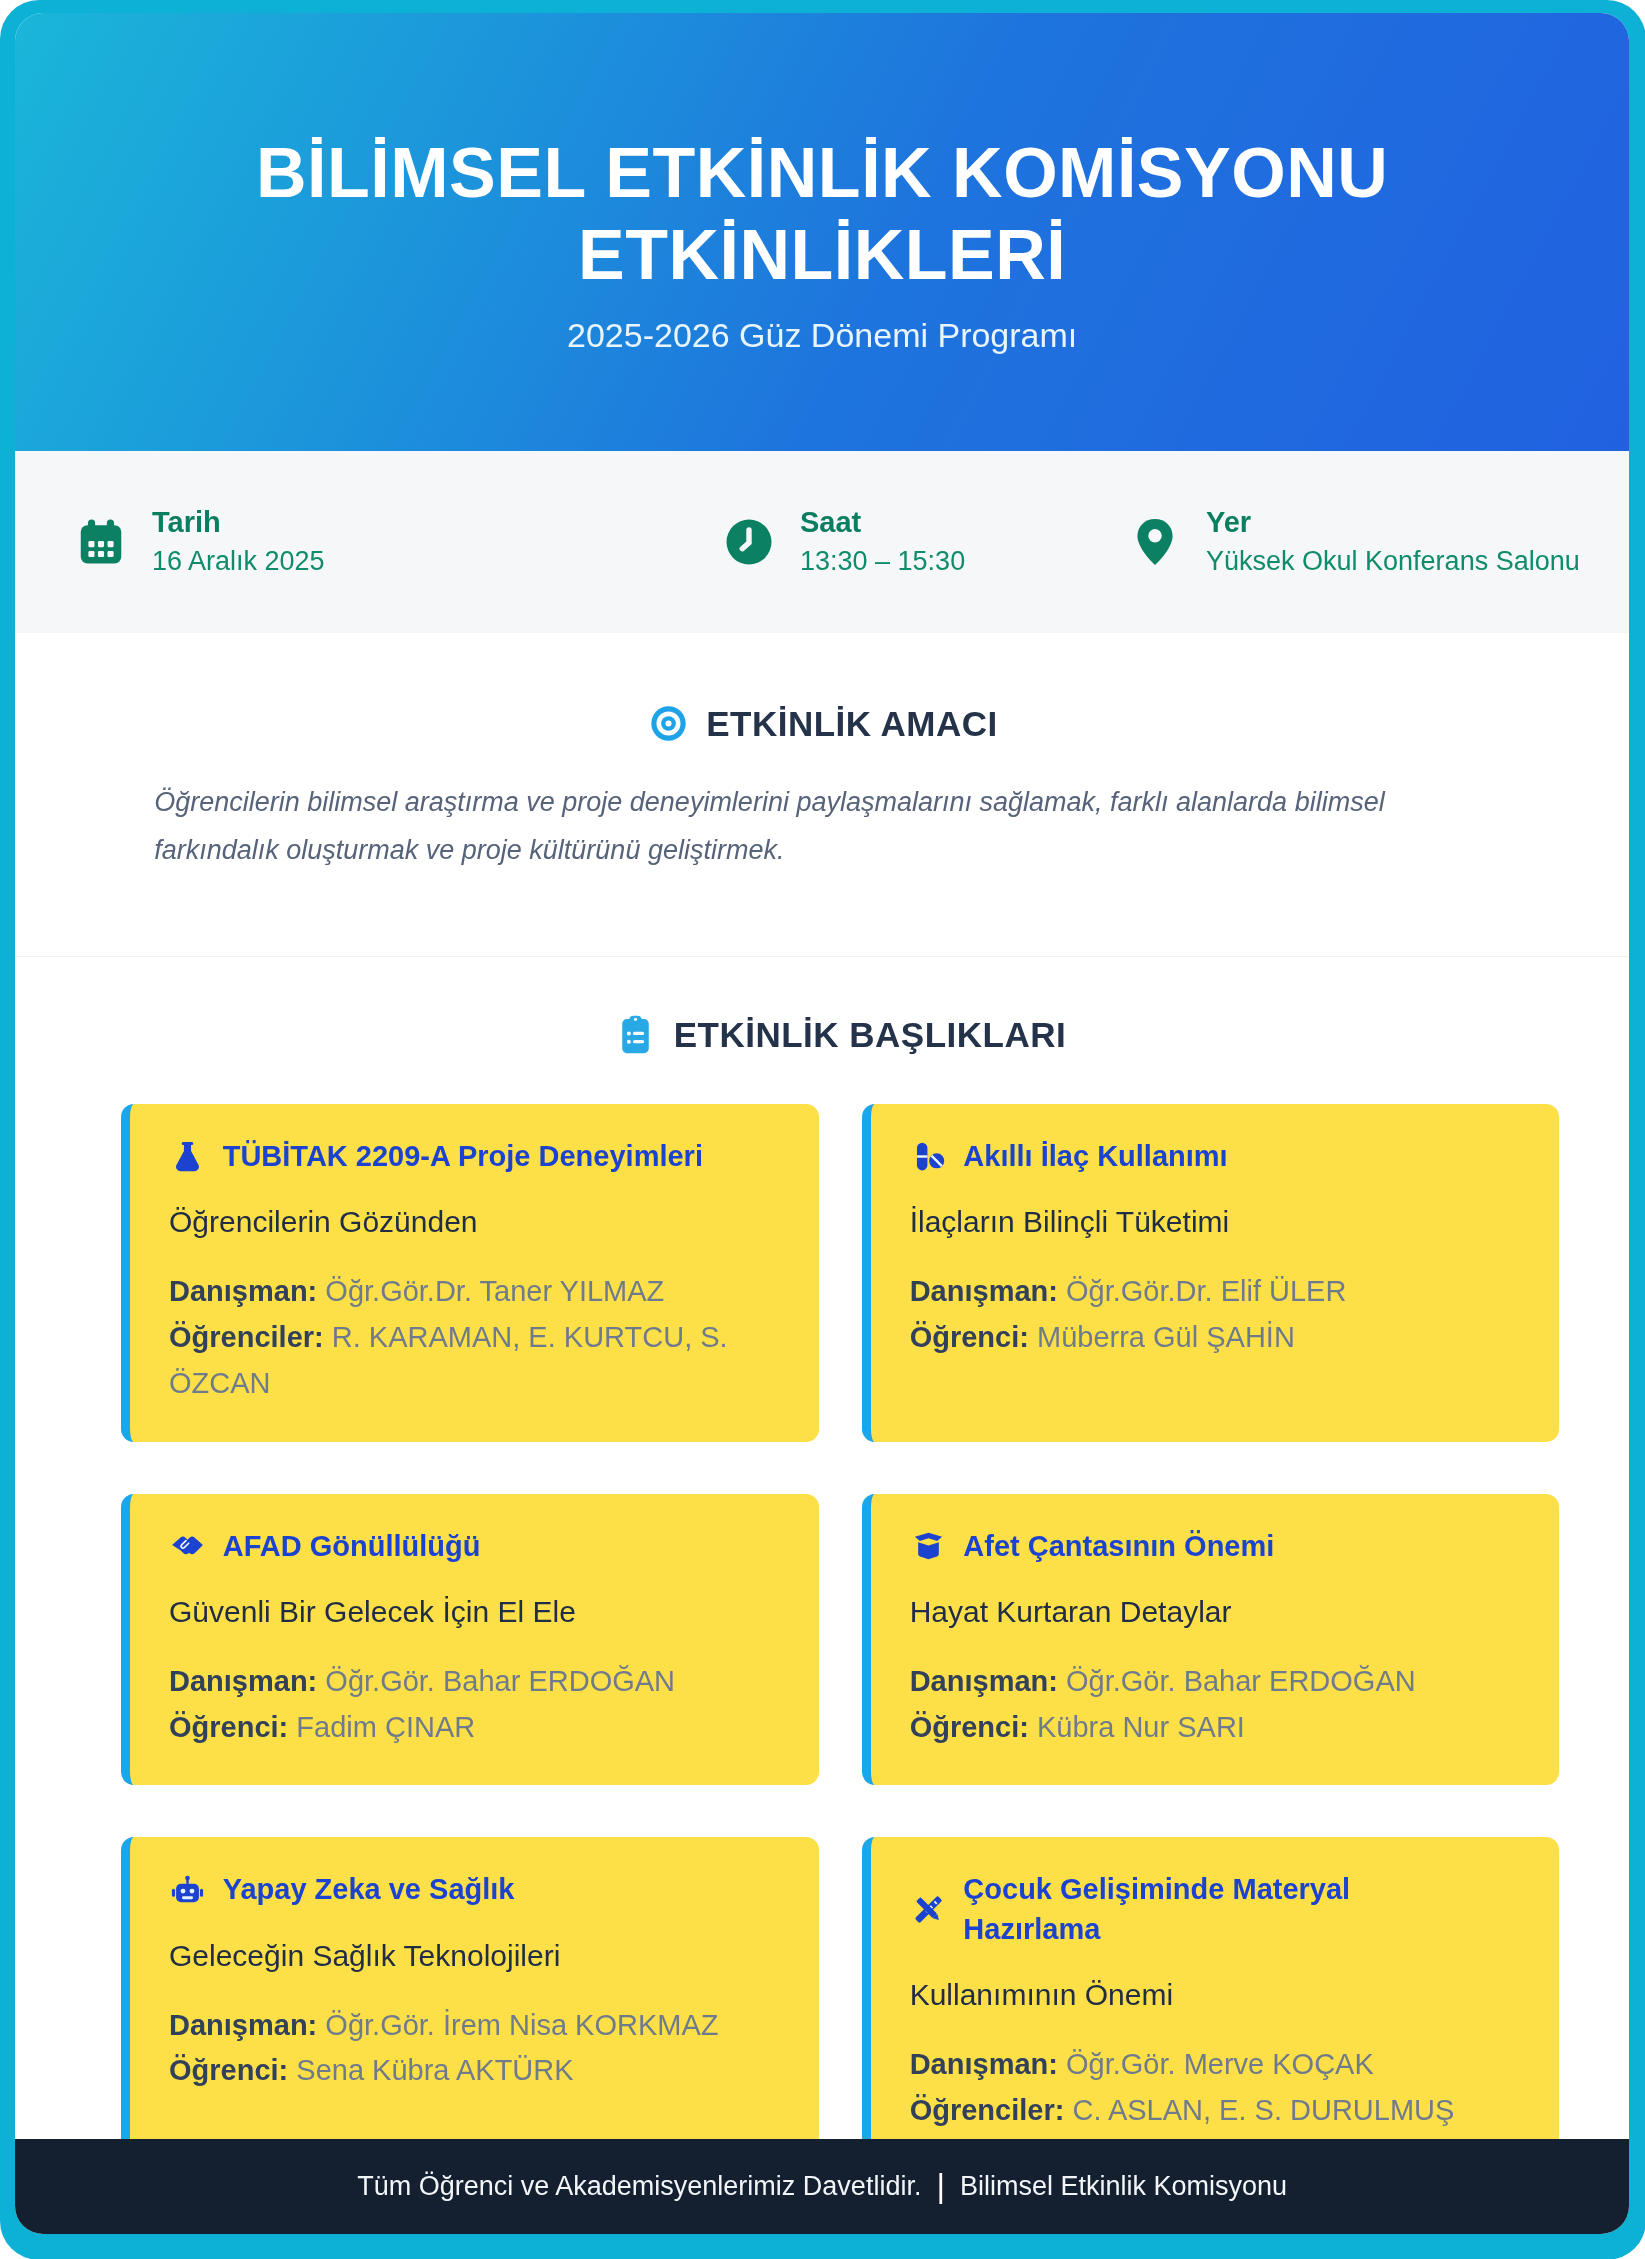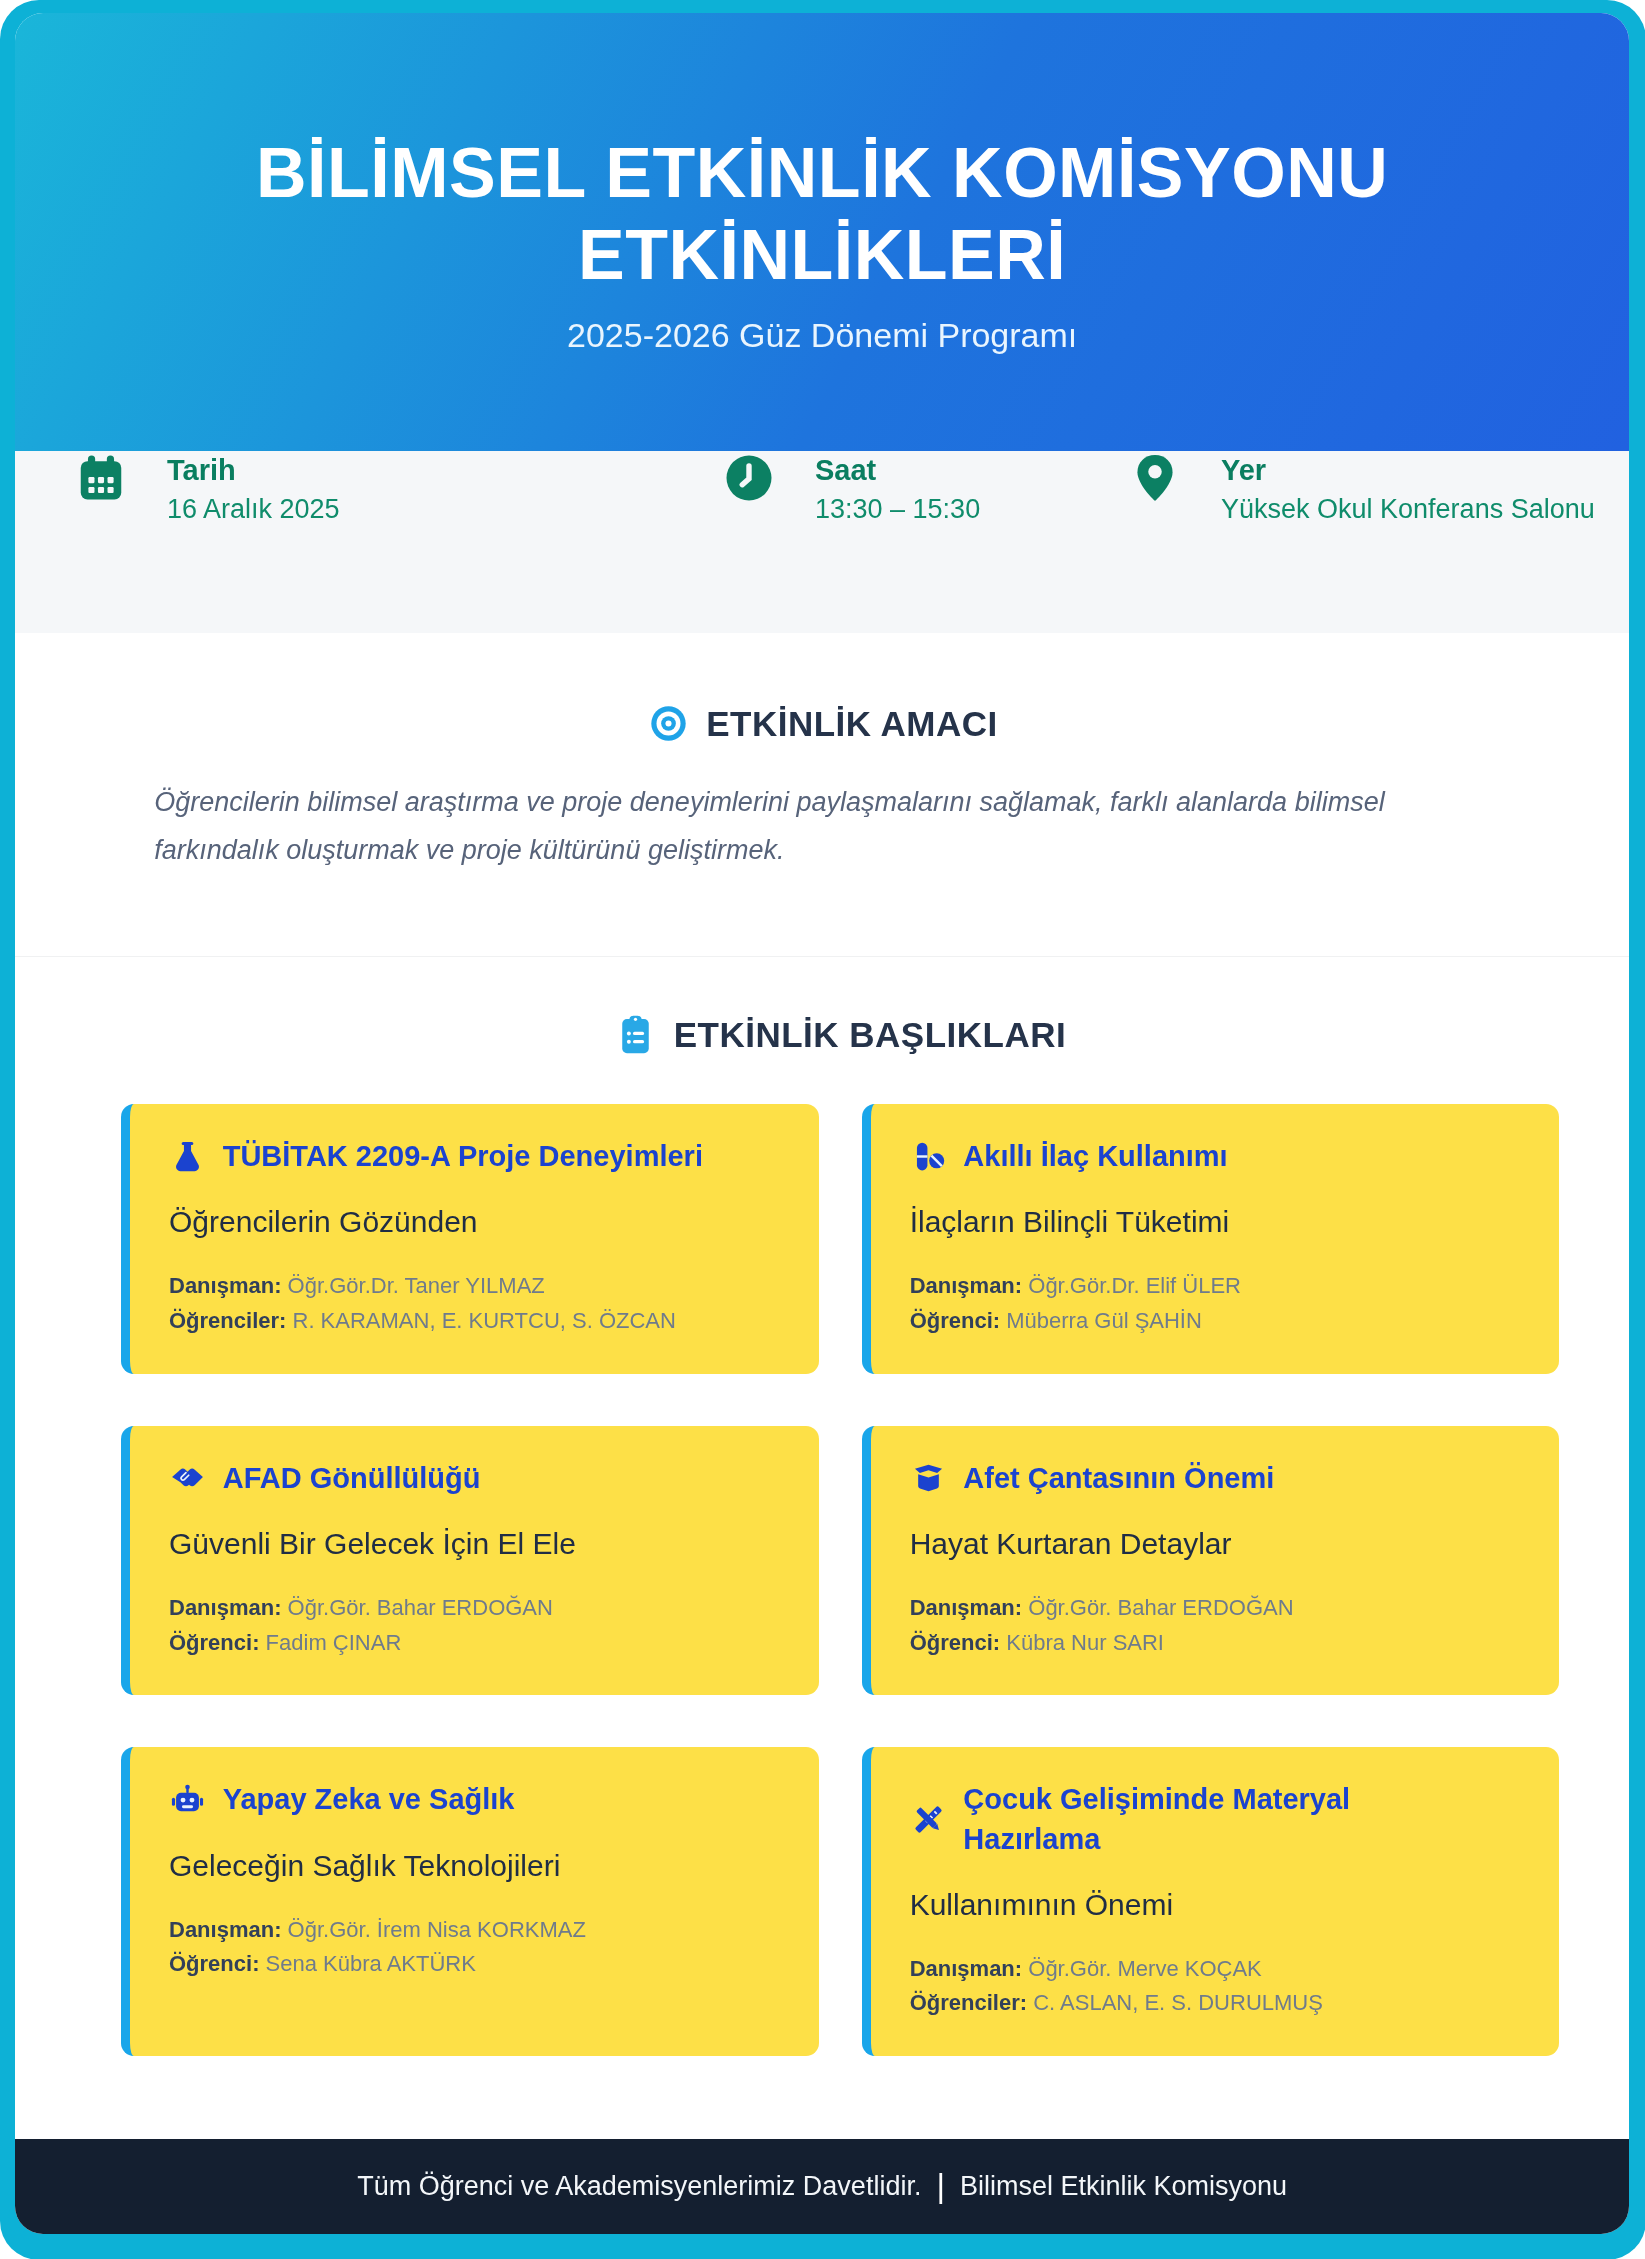--- a/index.html
+++ b/index.html
@@ -38,21 +38,21 @@
     margin:18.6px 0 0 0;
     color:#e9f5fe; font-size:34px; font-weight:400;
   }
 
   
   .info-bar {
     position:relative;
     height:182px;
     background:#f5f7f9;
   }
-  .info-item { position:absolute; top:0; height:100%; display:flex; gap:39px; }
+  .info-item { position:absolute; top:0; height:100%; display:flex; align-items:center; gap:24px; }
   .info-item.i1 { left:59px; }
   .info-item.i2 { left:707px; }
   .info-item.i3 { left:1113px; }
   .info-icon { width:54px; height:54px; flex:none; }
   .info-label { font-size:29px; font-weight:700; color:#0a7e60; line-height:1.35; }
   .info-value { font-size:27px; font-weight:400; color:#0f8c6b; line-height:1.45; }
 
   
   .purpose { padding-top:69px; }
   .section-heading {
@@ -95,21 +95,21 @@
   .topic-title {
     display:flex; align-items:center; gap:16.7px;
     color:#1b43cf; font-size:29px; font-weight:700; line-height:1.35;
   }
   .topic-icon { width:37px; height:37px; flex:none; }
   .topic-title .narrow { max-width:482px; display:inline-block; }
   .topic-subtitle {
     margin-top:26px;
     font-size:30px; color:#202d45; line-height:1.3;
   }
-  .topic-meta { margin-top:28px; font-size:22px; line-height:1.58; }
+  .topic-meta { margin-top:28px; font-size:29px; line-height:1.58; }
   .meta-label { font-weight:700; color:#32405a; }
   .meta-value { font-weight:400; color:#6f7b8c; }
 
   
   .poster-footer {
     position:absolute; left:0; right:0; bottom:0;
     height:95px;
     background:#141f30;
     display:flex; align-items:center; justify-content:center;
     color:#f3f6f9; font-size:27px;

